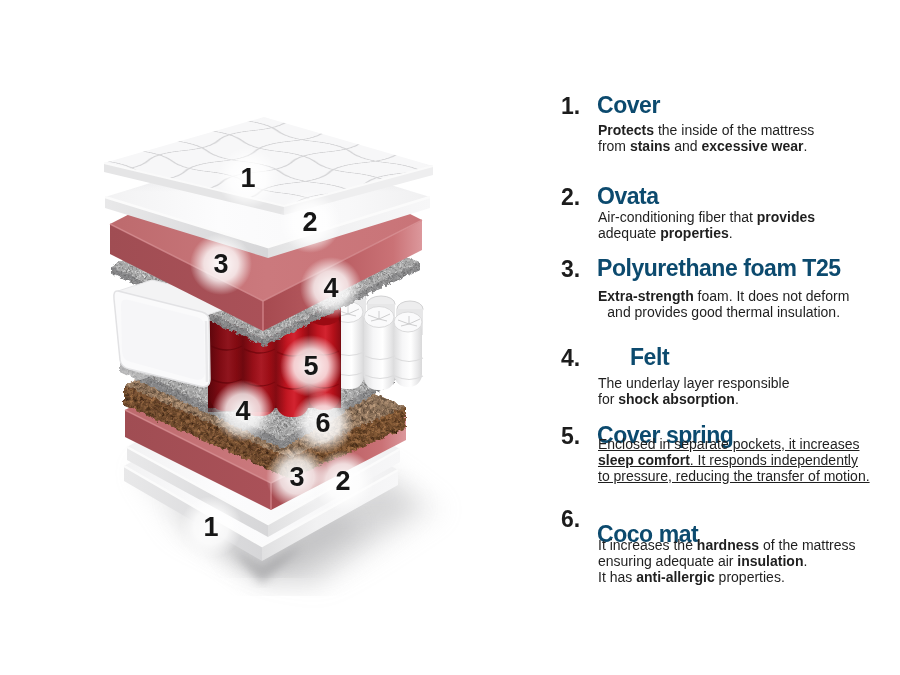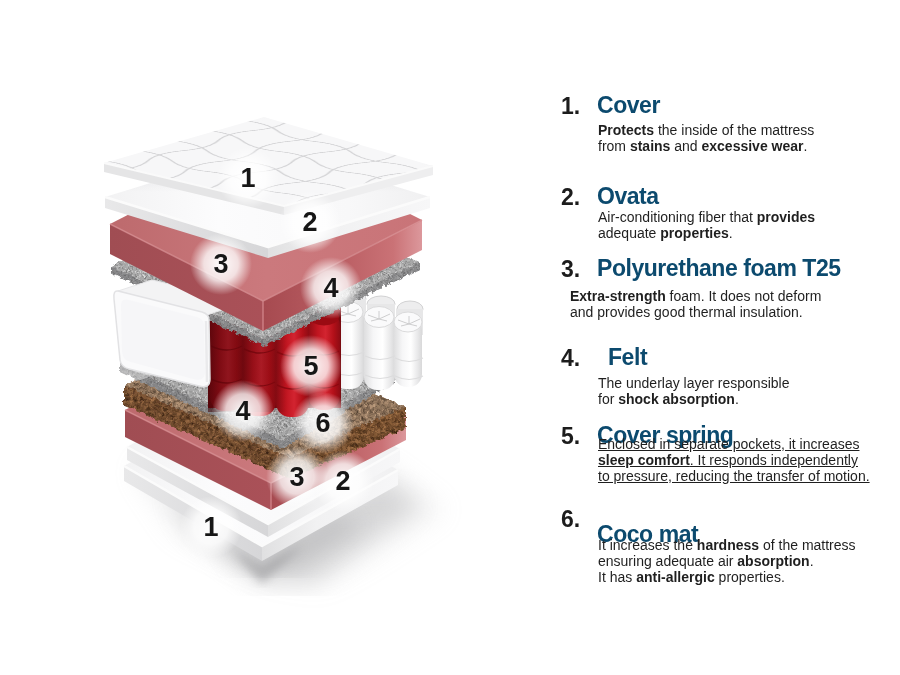--- a/index.html
+++ b/index.html
@@ -314,25 +314,25 @@
 <div class="num" style="left:561px;top:93px;">1.</div>
 <div class="hd" style="left:597px;top:92px;">Cover</div>
 <div class="bd" style="left:598px;top:122px;"><b>Protects</b> the inside of the mattress<br>from <b>stains</b> and <b>excessive wear</b>.</div>
 
 <div class="num" style="left:561px;top:184px;">2.</div>
 <div class="hd" style="left:597px;top:183px;">Ovata</div>
 <div class="bd" style="left:598px;top:209px;">Air-conditioning fiber that <b>provides</b><br>adequate <b>properties</b>.</div>
 
 <div class="num" style="left:561px;top:256px;">3.</div>
 <div class="hd" style="left:597px;top:255px;">Polyurethane foam T25</div>
-<div class="bd" style="left:570px;top:288px;"><b>Extra-strength</b> foam. It does not deform<br>and provides good thermal insulation.</div>
+<div class="bd" style="left:598px;top:288px;text-align:center;"><b>Extra-strength</b> foam. It does not deform<br>and provides good thermal insulation.</div>
 
 <div class="num" style="left:561px;top:345px;">4.</div>
-<div class="hd" style="left:608px;top:344px;">Felt</div>
+<div class="hd" style="left:630px;top:344px;">Felt</div>
 <div class="bd" style="left:598px;top:375px;">The underlay layer responsible<br>for <b>shock absorption</b>.</div>
 
 <div class="num" style="left:561px;top:423px;">5.</div>
 <div class="hd" style="left:597px;top:422px;">Cover spring</div>
 <div class="bd" style="left:598px;top:436px;text-decoration:underline;">Enclosed in separate pockets, it increases<br><b>sleep comfort</b>. It responds independently<br>to pressure, reducing the transfer of motion.</div>
 
 <div class="num" style="left:561px;top:506px;">6.</div>
 <div class="hd" style="left:597px;top:521px;">Coco mat</div>
-<div class="bd" style="left:598px;top:537px;">It increases the <b>hardness</b> of the mattress<br>ensuring adequate air <b>absorption</b>.<br>It has <b>anti-allergic</b> properties.</div>
+<div class="bd" style="left:598px;top:537px;">It increases the <b>hardness</b> of the mattress<br>ensuring adequate air <b>insulation</b>.<br>It has <b>anti-allergic</b> properties.</div>
 
 </body></html>

